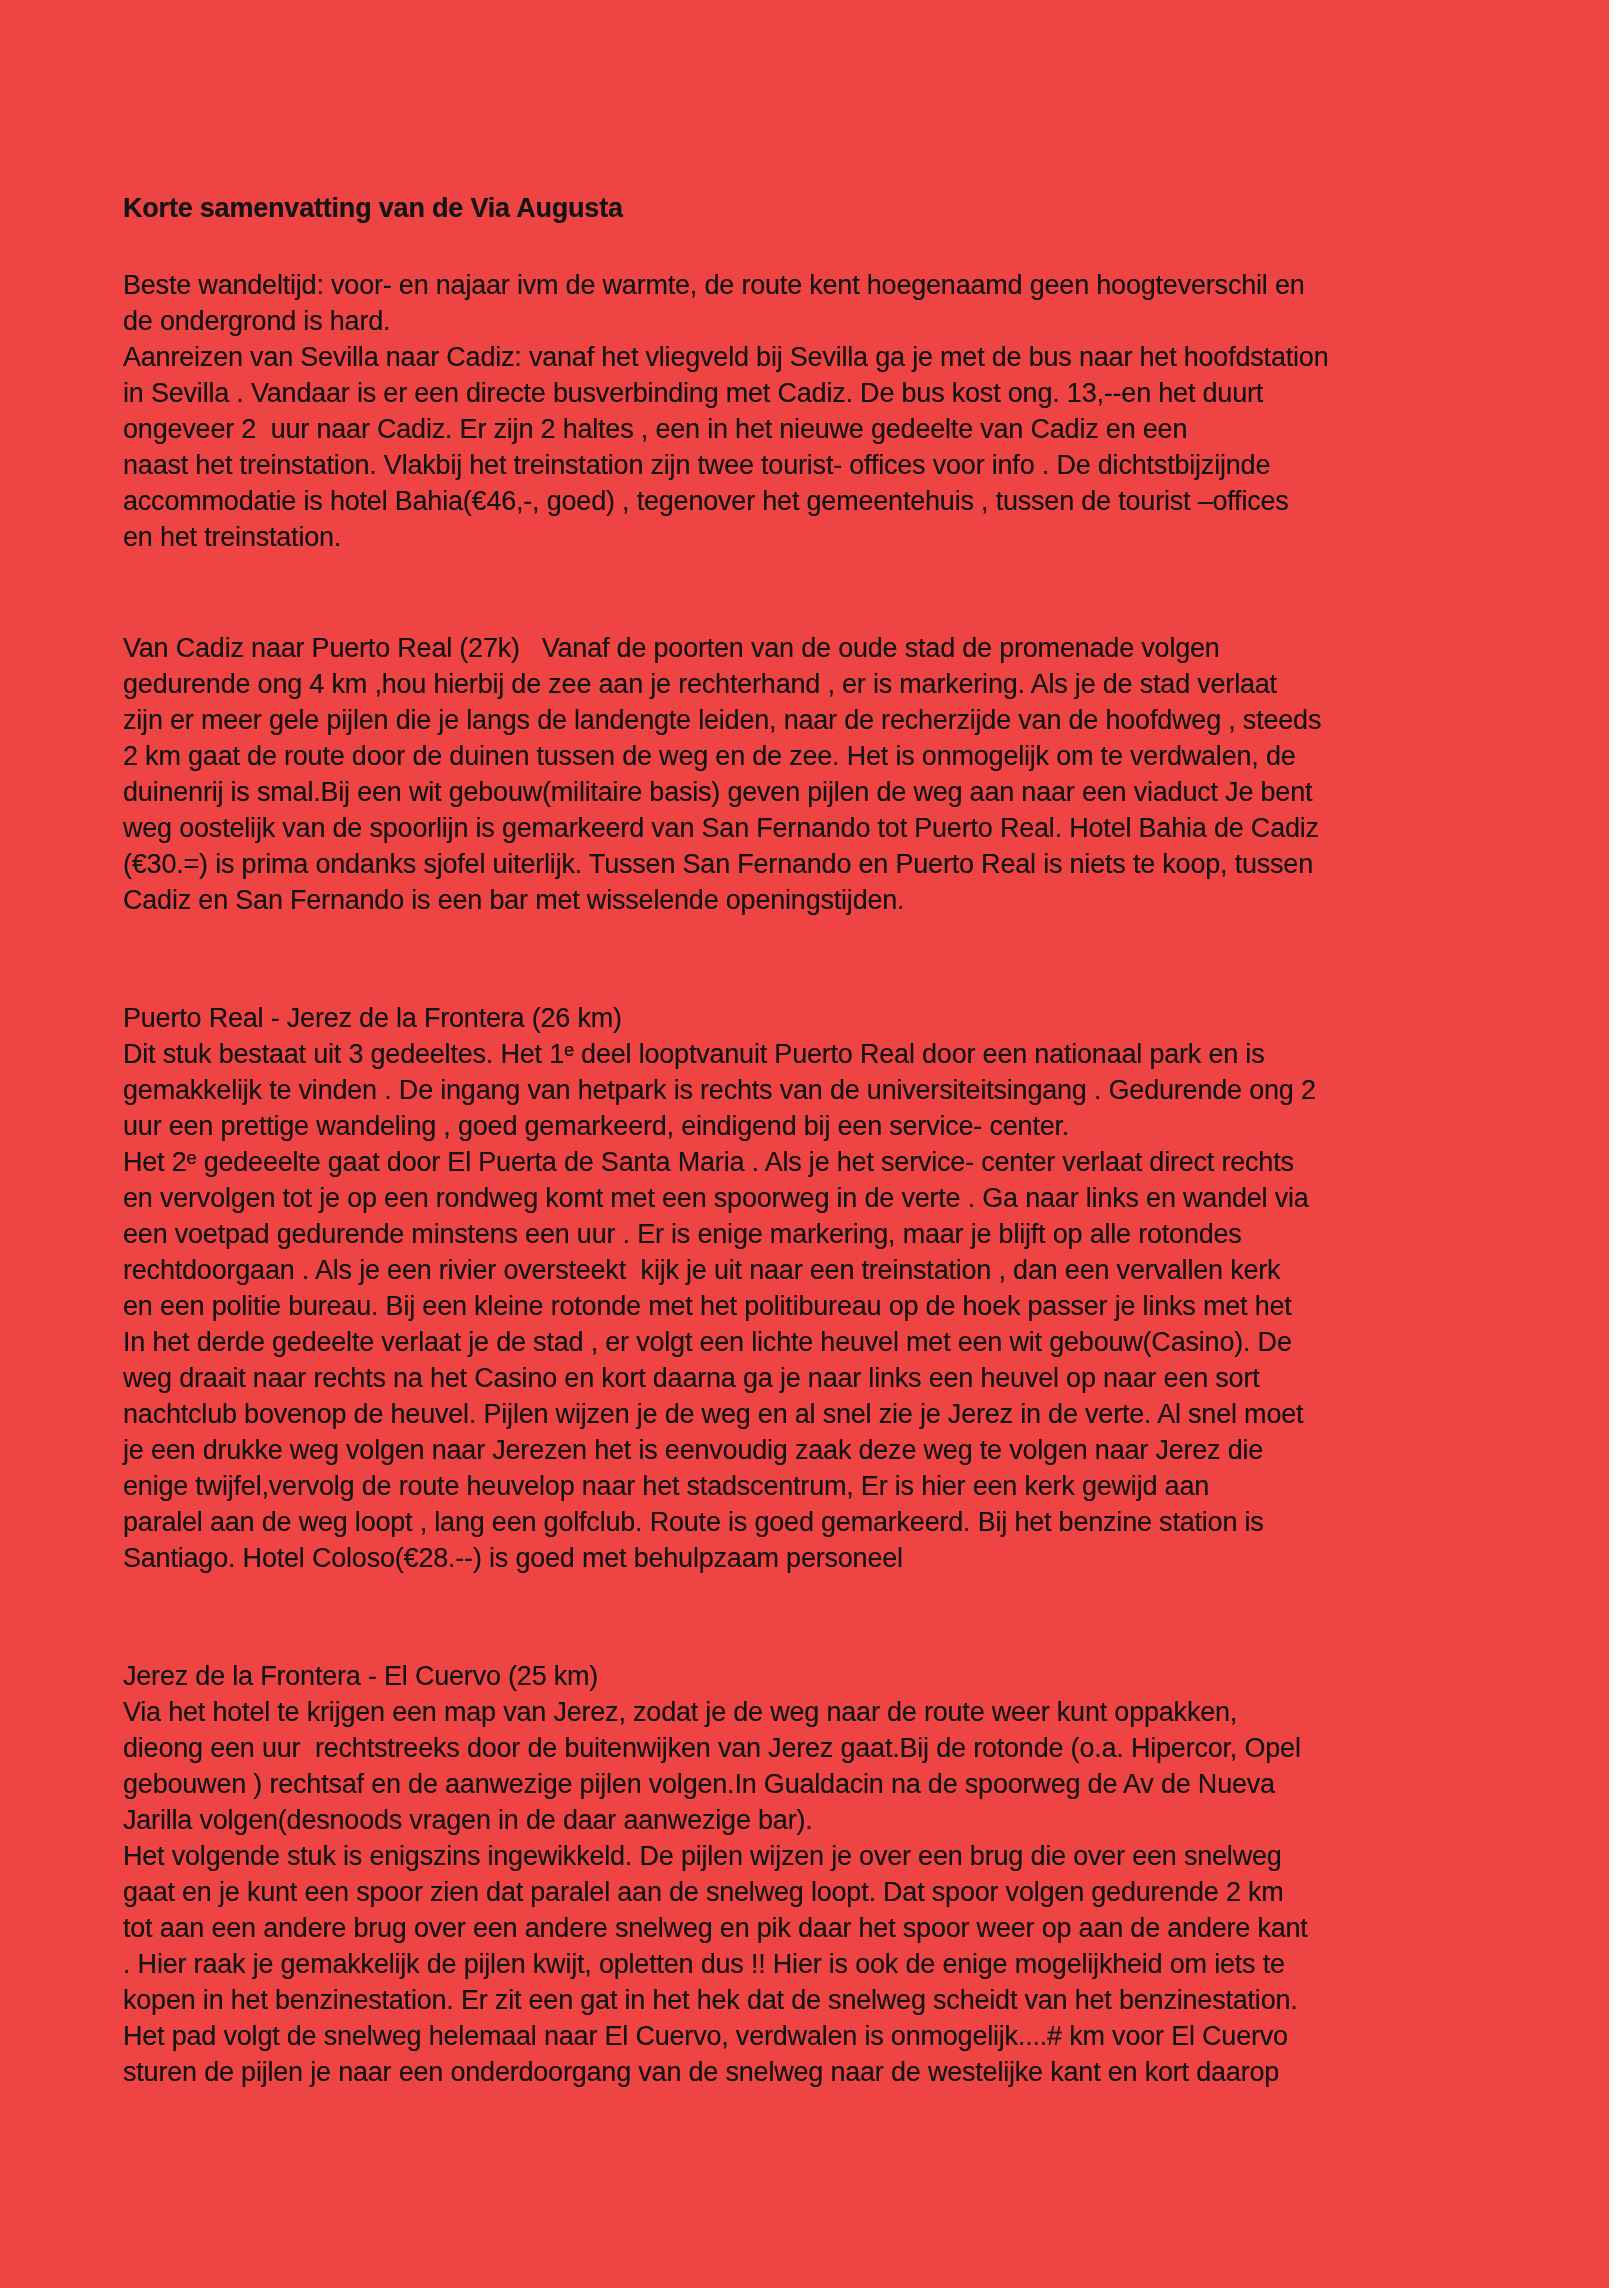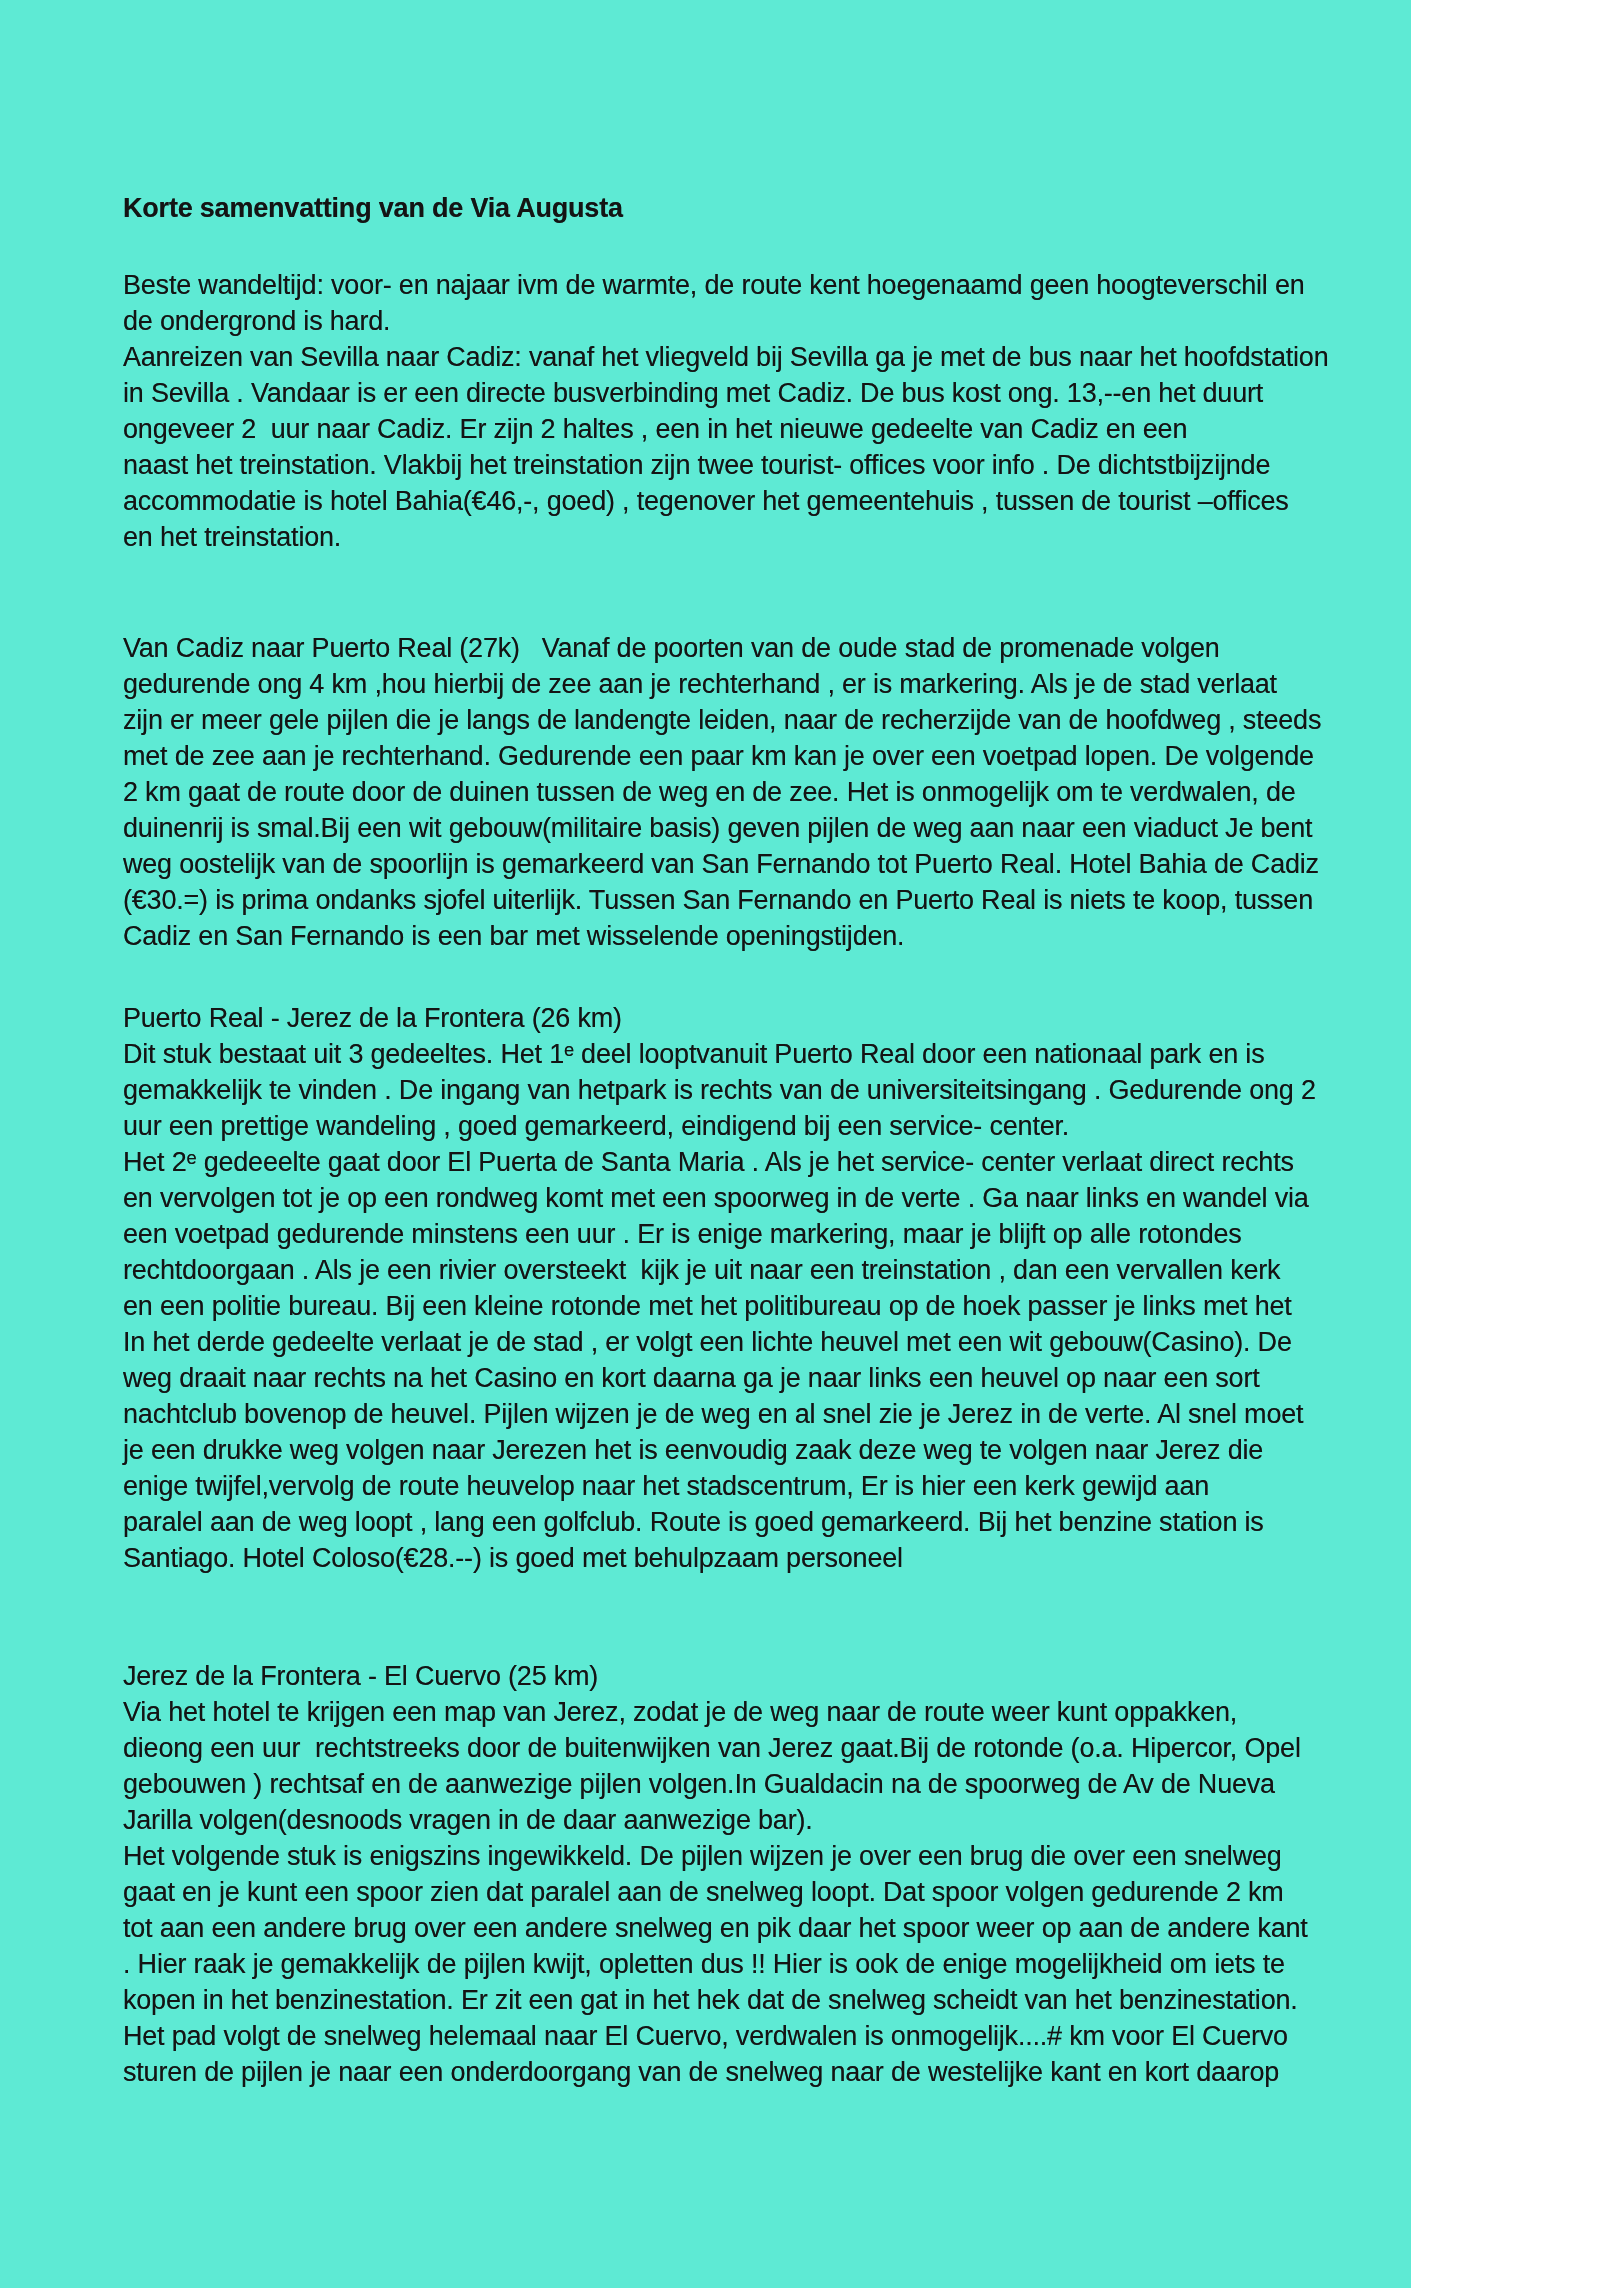--- a/index.html
+++ b/index.html
@@ -2,23 +2,23 @@
 <html style="font-size:14.8px"><head>
 <meta charset="utf-8">
 <style>
   html, body {
     margin: 0;
     padding: 0;
     background: #ffffff;
   }
   .page {
     position: relative;
-    width: 1411px;
+    width: 1609px;
     height: 2289px;
-    background: #5eead4;
+    background: #ef4444;
     overflow: hidden;
     font-family: "Liberation Sans", "DejaVu Sans", sans-serif;
     color: #141414;
   }
   .doc-body {
     position: absolute;
     inset: 0;
   }
   .block {
     position: absolute;
@@ -52,21 +52,20 @@
         <div class="line">in Sevilla . Vandaar is er een directe busverbinding met Cadiz. De bus kost ong. 13,--en het duurt</div>
         <div class="line">ongeveer 2  uur naar Cadiz. Er zijn 2 haltes , een in het nieuwe gedeelte van Cadiz en een</div>
         <div class="line">naast het treinstation. Vlakbij het treinstation zijn twee tourist- offices voor info . De dichtstbijzijnde</div>
         <div class="line">accommodatie is hotel Bahia(€46,-, goed) , tegenover het gemeentehuis , tussen de tourist –offices</div>
         <div class="line">en het treinstation.</div>
       </div>
       <div class="block" style="top: 630px;">
         <div class="line">Van Cadiz naar Puerto Real (27k)   Vanaf de poorten van de oude stad de promenade volgen</div>
         <div class="line">gedurende ong 4 km ,hou hierbij de zee aan je rechterhand , er is markering. Als je de stad verlaat</div>
         <div class="line">zijn er meer gele pijlen die je langs de landengte leiden, naar de recherzijde van de hoofdweg , steeds</div>
-        <div class="line">met de zee aan je rechterhand. Gedurende een paar km kan je over een voetpad lopen. De volgende</div>
         <div class="line">2 km gaat de route door de duinen tussen de weg en de zee. Het is onmogelijk om te verdwalen, de</div>
         <div class="line">duinenrij is smal.Bij een wit gebouw(militaire basis) geven pijlen de weg aan naar een viaduct Je bent</div>
         <div class="line">weg oostelijk van de spoorlijn is gemarkeerd van San Fernando tot Puerto Real. Hotel Bahia de Cadiz</div>
         <div class="line">(€30.=) is prima ondanks sjofel uiterlijk. Tussen San Fernando en Puerto Real is niets te koop, tussen</div>
         <div class="line">Cadiz en San Fernando is een bar met wisselende openingstijden.</div>
       </div>
       <div class="block" style="top: 1000px;">
         <div class="line">Puerto Real - Jerez de la Frontera (26 km)</div>
         <div class="line">Dit stuk bestaat uit 3 gedeeltes. Het 1ᵉ deel looptvanuit Puerto Real door een nationaal park en is</div>
         <div class="line">gemakkelijk te vinden . De ingang van hetpark is rechts van de universiteitsingang . Gedurende ong 2</div>

